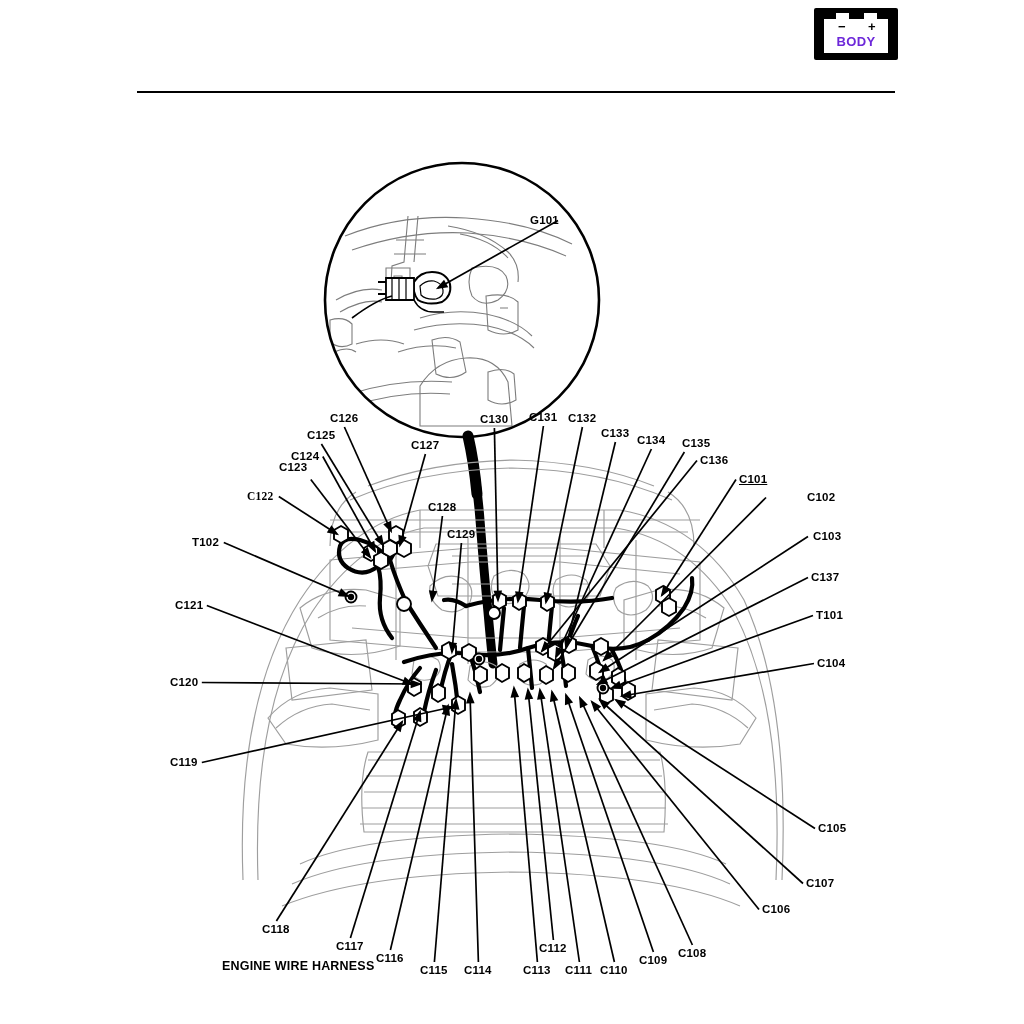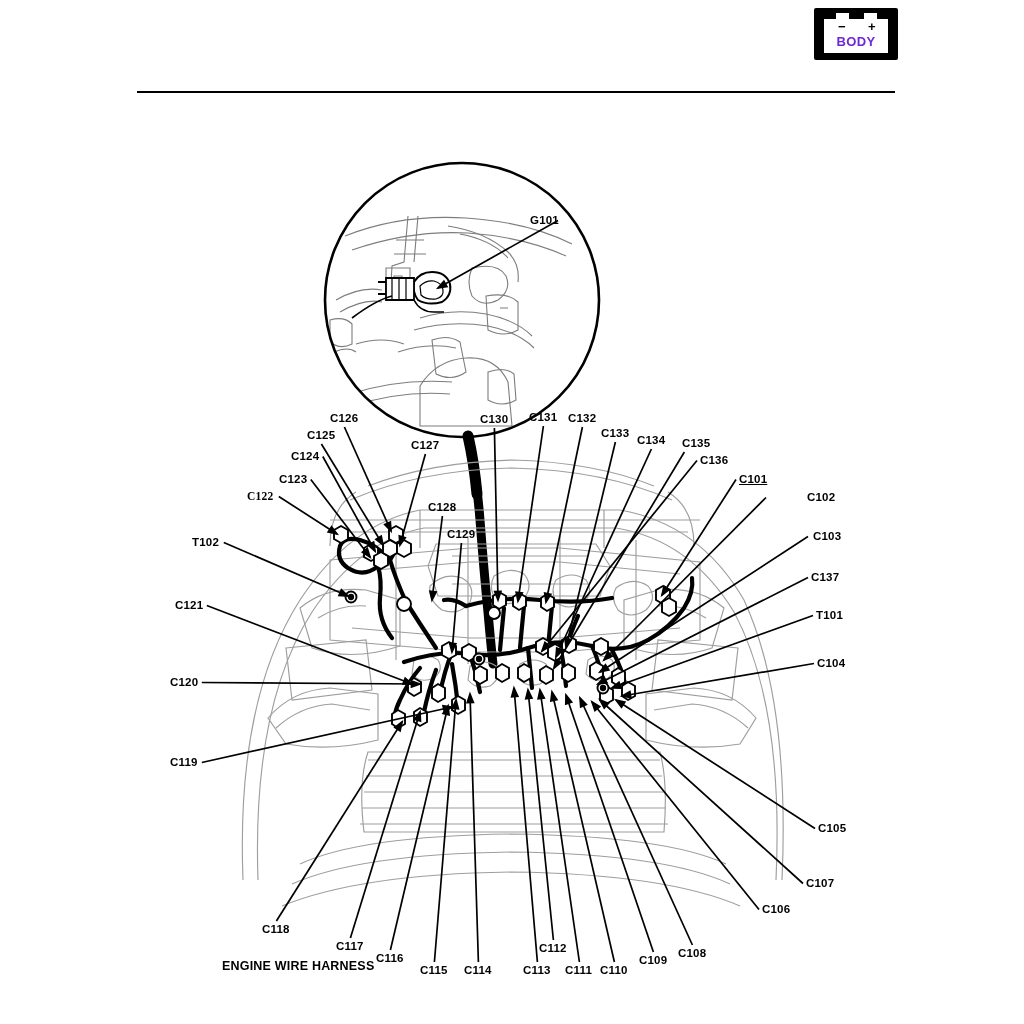--- a/index.html
+++ b/index.html
@@ -315,21 +315,21 @@
         <line x1="276.4" y1="921" x2="402" y2="722" stroke="#000" stroke-width="1.7"></line>
         <polygon points="402,722 394.84890814288633,727.5379766395233 400.08475050974533,730.8426138324637" fill="#000"></polygon>
       </g>
   </svg>
 
   <div id="labels">
       <div class="lbl" style="left: 530px; top: 215px; text-align: center;">G101</div>
       <div class="lbl" style="left: 330px; top: 413px;">C126</div>
       <div class="lbl" style="left: 307px; top: 430px;">C125</div>
       <div class="lbl" style="left: 291px; top: 451px;">C124</div>
-      <div class="lbl" style="left: 279px; top: 474px; text-align: right;">C123</div>
+      <div class="lbl" style="left: 279px; top: 462px; text-align: right;">C123</div>
       <div class="lbl" style="left: 247px; top: 491px; font-family: Liberation Serif, serif;">C122</div>
       <div class="lbl" style="left: 192px; top: 537px;">T102</div>
       <div class="lbl" style="left: 175px; top: 600px;">C121</div>
       <div class="lbl" style="left: 170px; top: 677px;">C120</div>
       <div class="lbl" style="left: 170px; top: 757px;">C119</div>
       <div class="lbl" style="left: 411px; top: 440px;">C127</div>
       <div class="lbl" style="left: 428px; top: 502px;">C128</div>
       <div class="lbl" style="left: 447px; top: 529px;">C129</div>
       <div class="lbl" style="left: 480px; top: 414px;">C130</div>
       <div class="lbl" style="left: 529px; top: 412px;">C131</div>

